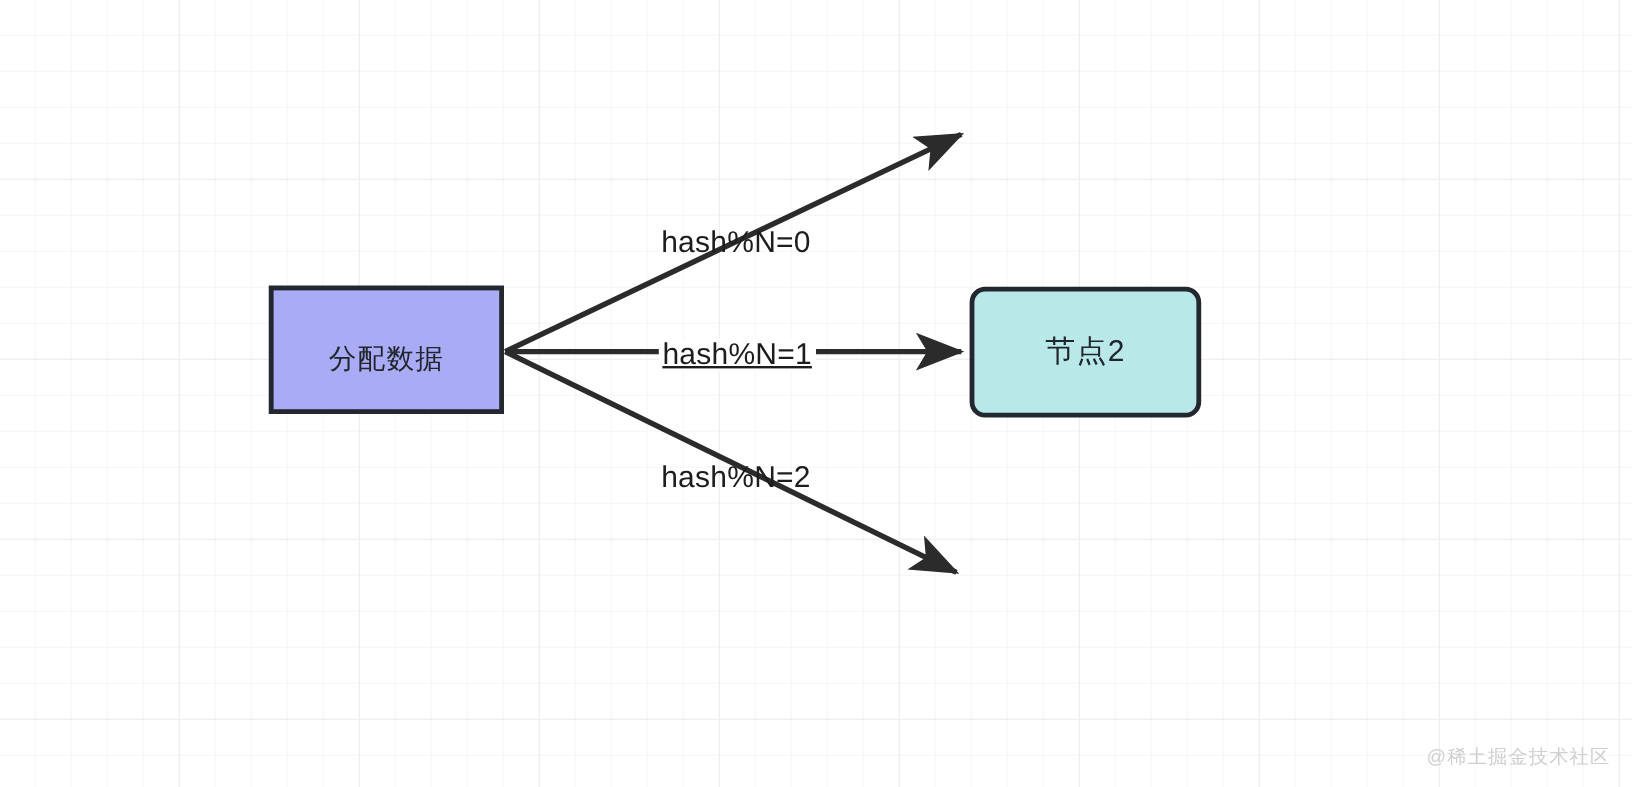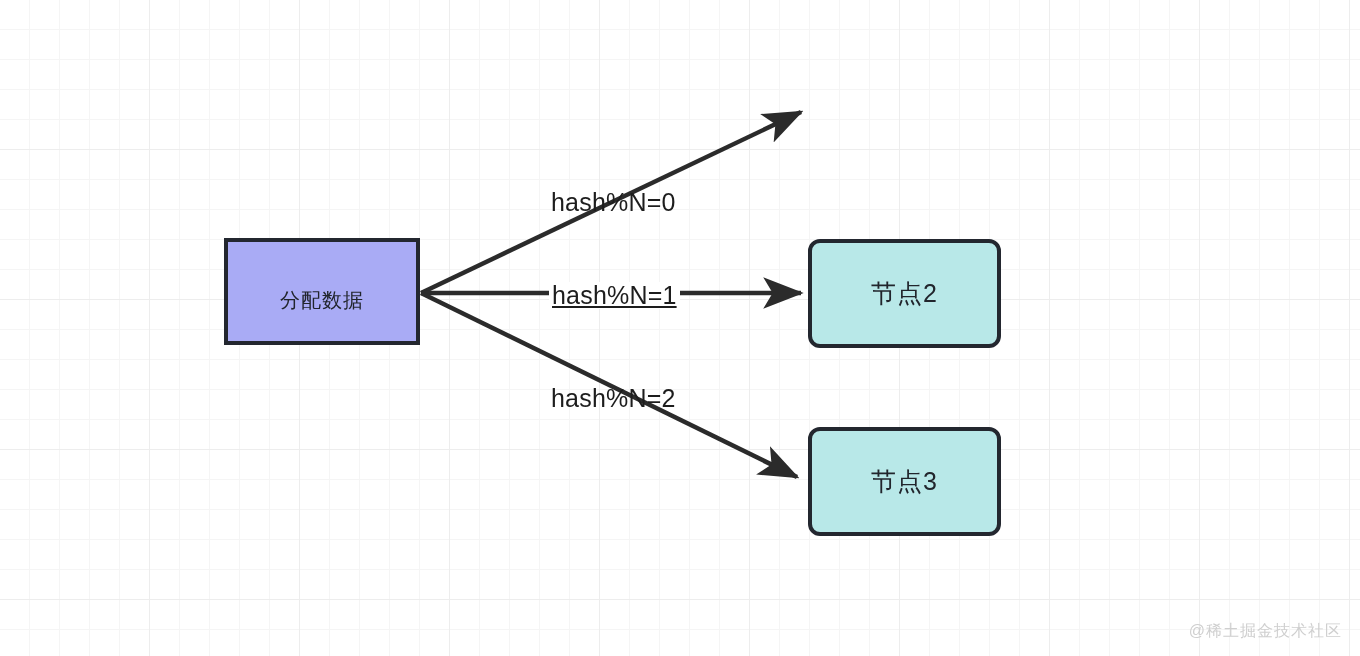--- a/index.html
+++ b/index.html
@@ -53,32 +53,32 @@
   }
   #source-node {
     left: 224px;
     top: 238px;
     width: 196px;
     height: 107px;
     background: #a9abf5;
     border-radius: 0px;
   }
   #source-node .node-label {
-    font-size: 20px;
+    font-size: 23px;
     margin-top: 16px;
   }
   .target-node {
     background: #b8e8e8;
     border-radius: 12px;
     width: 193px;
     height: 109px;
     left: 808px;
   }
   #target-node-1 { top: 50px; }
-  #target-node-2 { top: 239px; }
+  #target-node-2 { top: 239px; border-radius: 13px; }
   #target-node-3 { top: 427px; }
 
   .edge-label {
     position: absolute;
     font-size: 25px;
     color: #1d1d1d;
     white-space: nowrap;
     line-height: 1;
     background: transparent;
     letter-spacing: 0.2px;
@@ -132,23 +132,20 @@
 
   <div class="node-box" id="source-node">
     <span class="node-label">分配数据</span>
   </div>
 
 
   <div class="node-box target-node" id="target-node-2">
     <span class="node-label">节点2</span>
   </div>
 
-  <div class="node-box target-node" id="target-node-3">
-    <span class="node-label">节点3</span>
-  </div>
 
   <div class="edge-label" id="edge-label-0">hash%N=0</div>
 
   <div class="edge-label" id="edge-label-1">hash%N=1</div>
 
   <div class="edge-label" id="edge-label-2">hash%N=2</div>
 
   <div id="watermark">@稀土掘金技术社区</div>
 
 </div>

